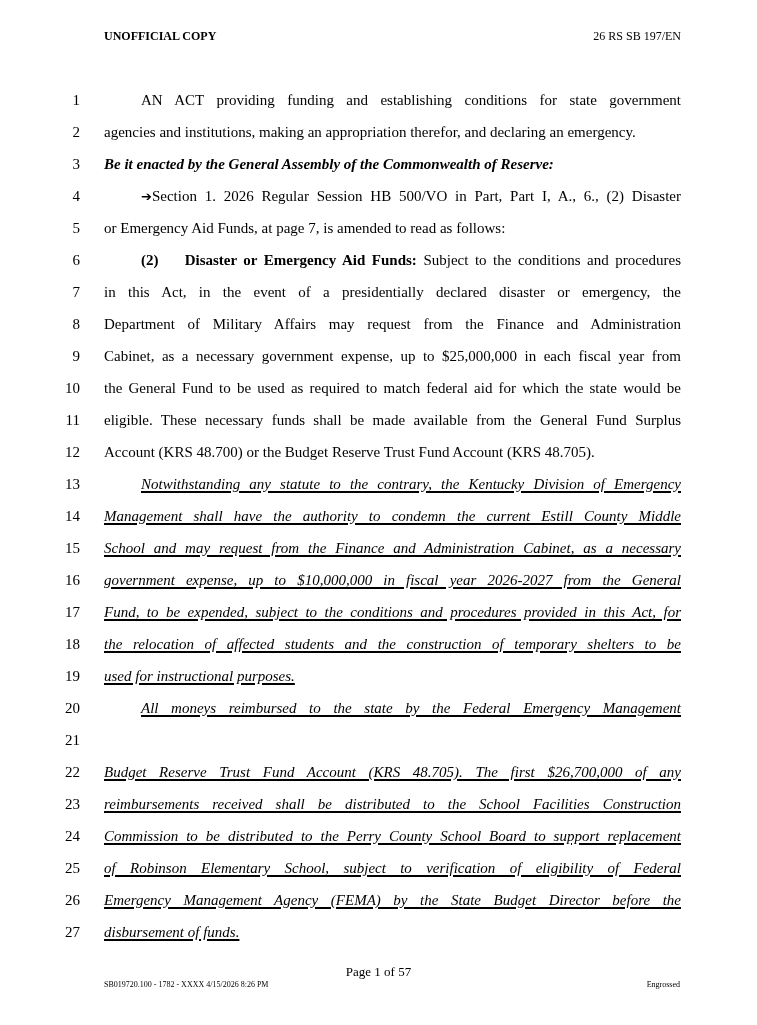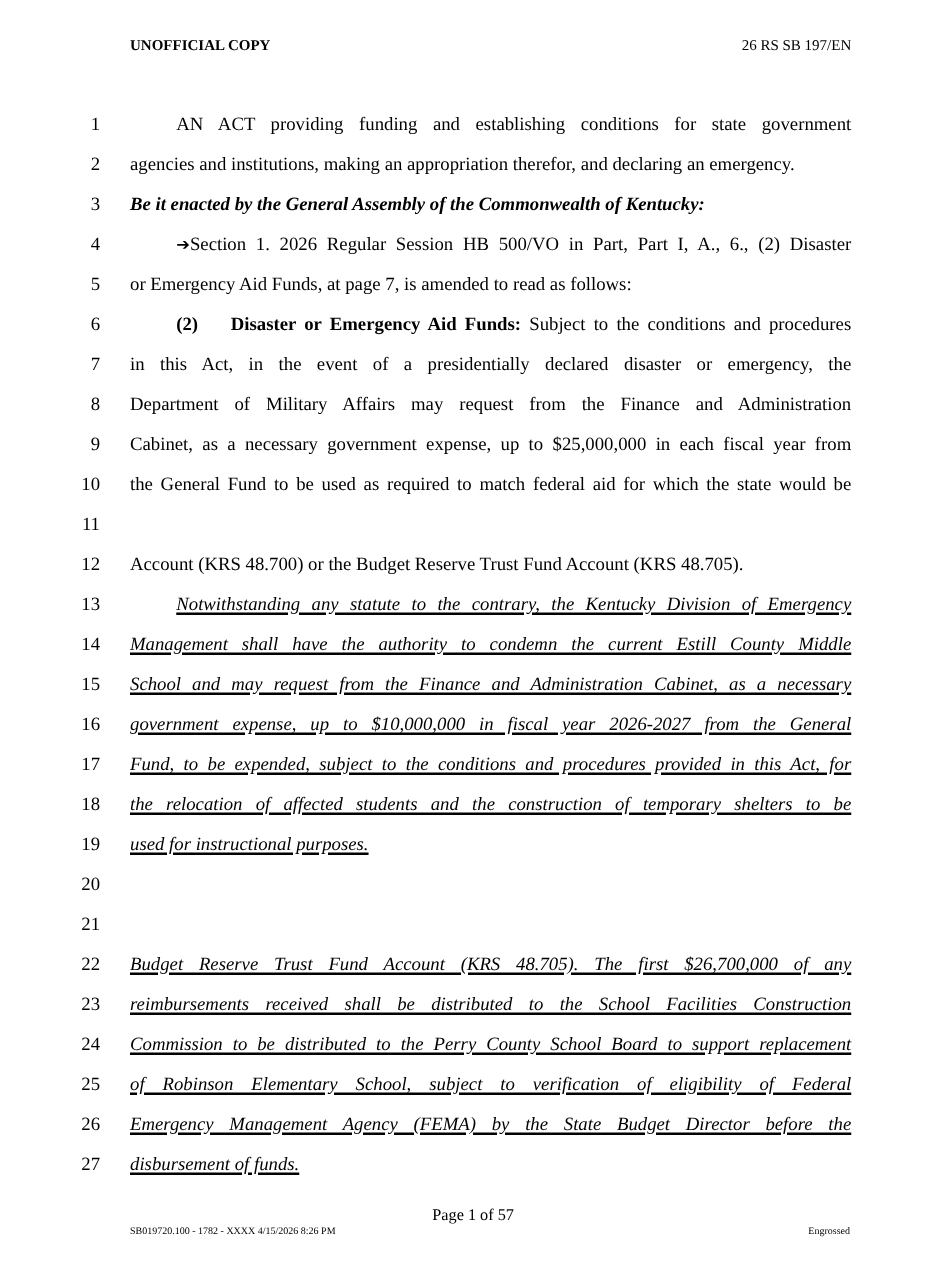--- a/index.html
+++ b/index.html
@@ -35,21 +35,21 @@
     <span class="tx indent">AN ACT providing funding and establishing conditions for state government</span>
   </div>
 
   <div class="line" style="top:124px">
     <span class="ln">2</span>
     <span class="tx last">agencies and institutions, making an appropriation therefor, and declaring an emergency.</span>
   </div>
 
   <div class="line" style="top:156px">
     <span class="ln">3</span>
-    <span class="tx last bi">Be it enacted by the General Assembly of the Commonwealth of Kentucky:</span>
+    <span class="tx last bi">Be it enacted by the General Assembly of the Commonwealth of Reserve:</span>
   </div>
 
   <div class="line" style="top:188px">
     <span class="ln">4</span>
     <span class="tx indent"><span class="arrow">➔</span><span>Section 1.   2026 Regular Session HB 500/VO in Part, Part I, A., 6., (2) Disaster</span></span>
   </div>
 
   <div class="line" style="top:220px">
     <span class="ln">5</span>
     <span class="tx last">or Emergency Aid Funds, at page 7, is amended to read as follows:</span>
@@ -71,20 +71,21 @@
   <div class="line" style="top:348px">
     <span class="ln">9</span>
     <span class="tx">Cabinet, as a necessary government expense, up to $25,000,000 in each fiscal year from</span>
   </div>
   <div class="line" style="top:380px">
     <span class="ln">10</span>
     <span class="tx">the General Fund to be used as required to match federal aid for which the state would be</span>
   </div>
   <div class="line" style="top:412px">
     <span class="ln">11</span>
+    <span class="tx">eligible. These necessary funds shall be made available from the General Fund Surplus</span>
   </div>
 
   <div class="line" style="top:444px">
     <span class="ln">12</span>
     <span class="tx last">Account (KRS 48.700) or the Budget Reserve Trust Fund Account (KRS 48.705).</span>
   </div>
 
   <div class="line" style="top:476px">
     <span class="ln">13</span>
     <span class="tx indent ins">Notwithstanding any statute to the contrary, the Kentucky Division of Emergency</span>
@@ -109,20 +110,21 @@
     <span class="ln">18</span>
     <span class="tx ins">the relocation of affected students and the construction of temporary shelters to be</span>
   </div>
   <div class="line" style="top:668px">
     <span class="ln">19</span>
     <span class="tx last ins">used for instructional purposes.</span>
   </div>
 
   <div class="line" style="top:700px">
     <span class="ln">20</span>
+    <span class="tx indent ins">All moneys reimbursed to the state by the Federal Emergency Management</span>
   </div>
   <div class="line" style="top:732px">
     <span class="ln">21</span>
   </div>
   <div class="line" style="top:764px">
     <span class="ln">22</span>
     <span class="tx ins">Budget Reserve Trust Fund Account (KRS 48.705). The first $26,700,000 of any</span>
   </div>
   <div class="line" style="top:796px">
     <span class="ln">23</span>

